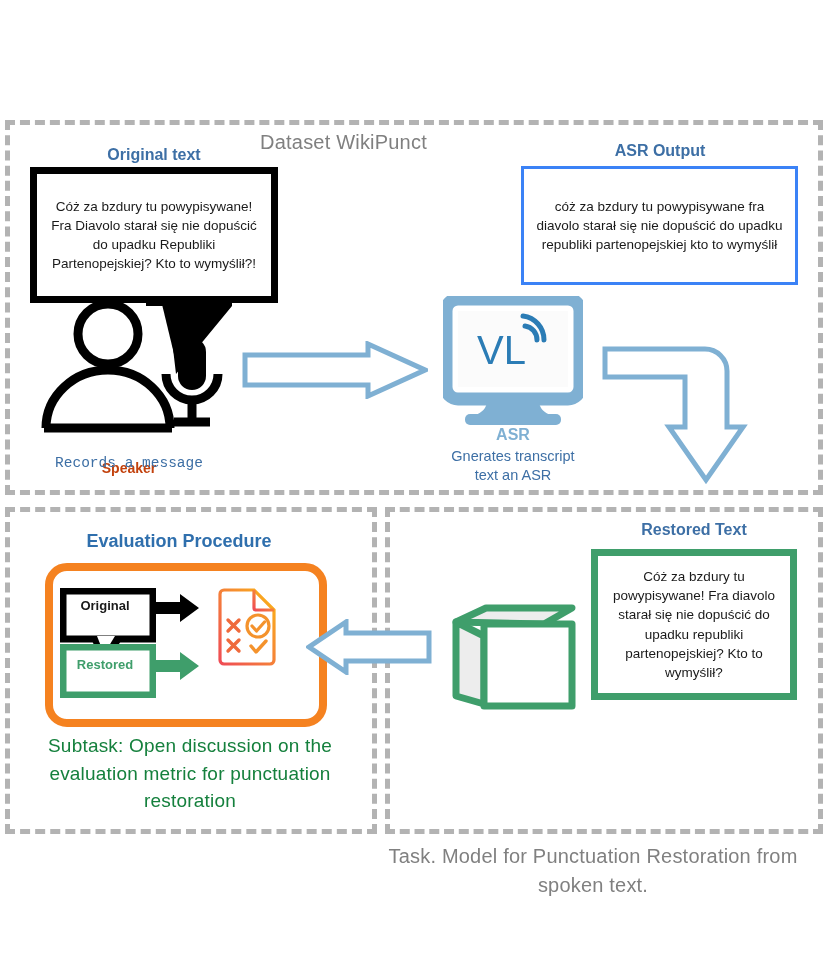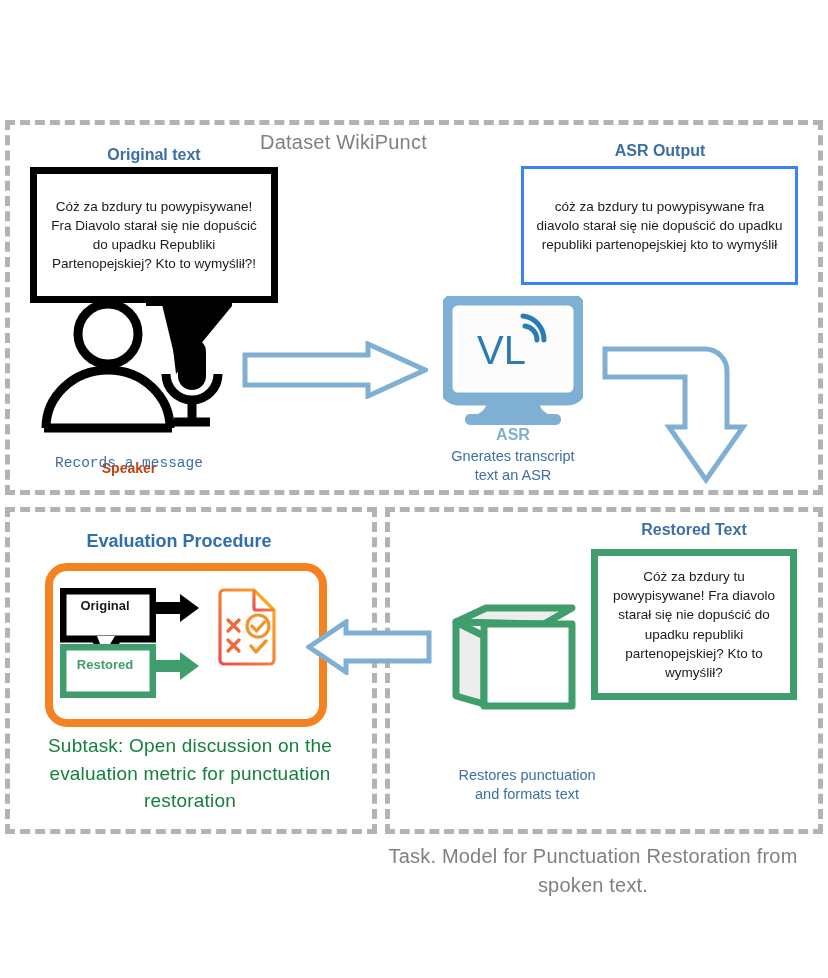--- a/index.html
+++ b/index.html
@@ -249,20 +249,16 @@
   <svg class="abs" style="left:306px; top:619px; width:126px; height:56px;" viewBox="0 0 126 56">
     <polygon points="123,14 40,14 40,3 3,28 40,53 40,42 123,42" fill="#ffffff" stroke="#7fb0d3" stroke-width="5" stroke-linejoin="miter"></polygon>
   </svg>
 
   <svg class="abs" style="left:452px; top:604px; width:124px; height:110px;" viewBox="0 0 124 110">
     <polygon points="4,18 34,4 120,4 92,20" fill="#ededed" stroke="#3f9e6b" stroke-width="7" stroke-linejoin="round"></polygon>
     <polygon points="4,18 32,32 32,100 4,92" fill="#ededed" stroke="#3f9e6b" stroke-width="7" stroke-linejoin="round"></polygon>
     <rect x="32" y="20" width="88" height="82" fill="#ffffff" stroke="#3f9e6b" stroke-width="7" stroke-linejoin="round"></rect>
   </svg>
 
-  <div class="icon-desc nosel" id="desc-model">
-    <span>Restores punctuation</span><br>
-    <span>and formats text</span>
-  </div>
 
   <div class="panel-title nosel" id="caption-task">Task. Model for Punctuation Restoration from spoken text.</div>
 
 </div>
 
 </body></html>

